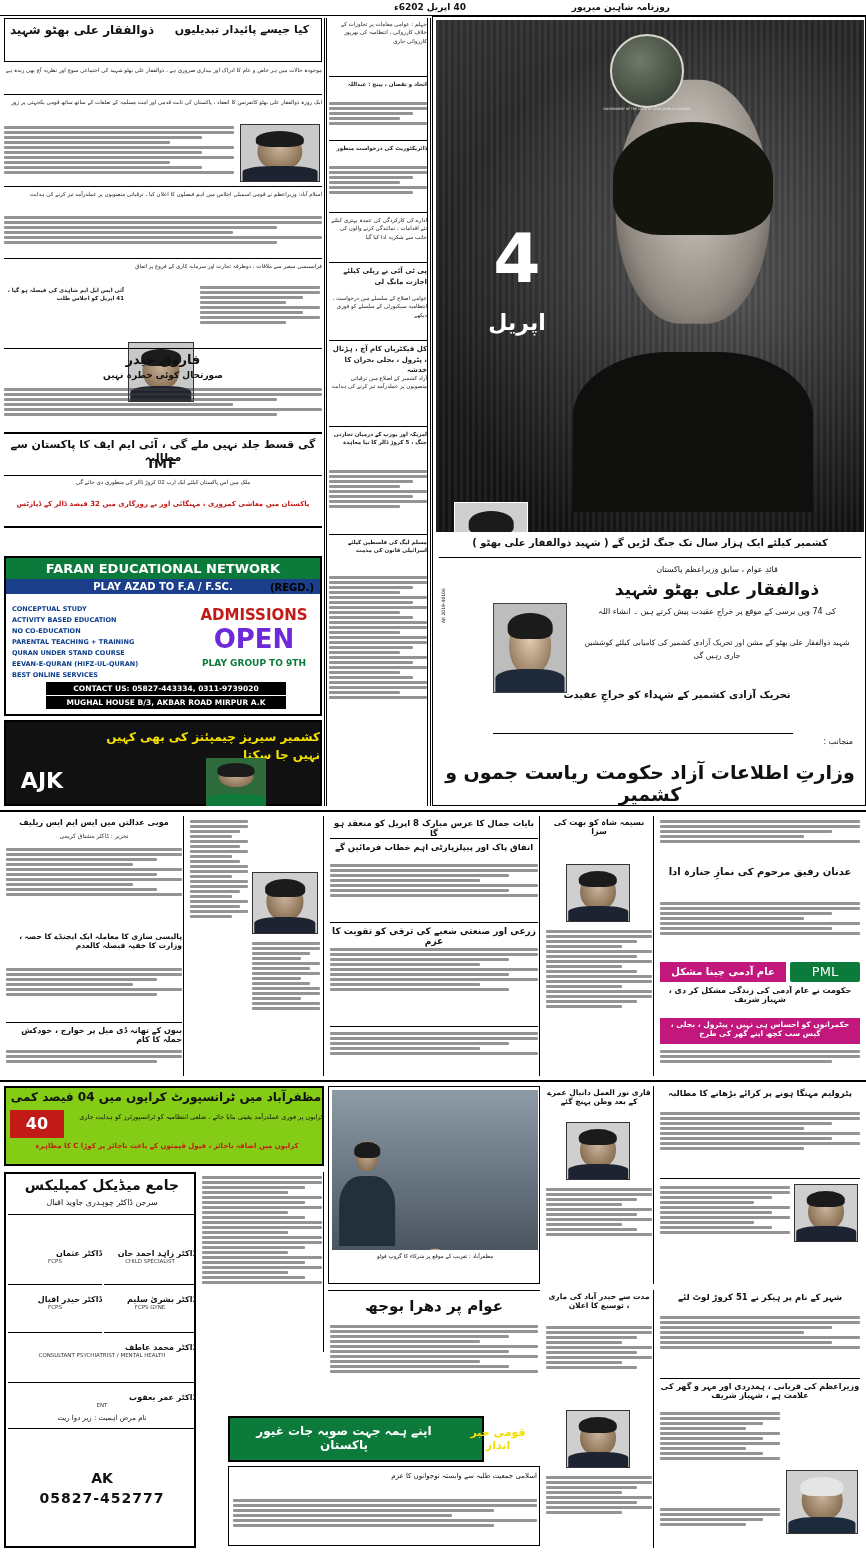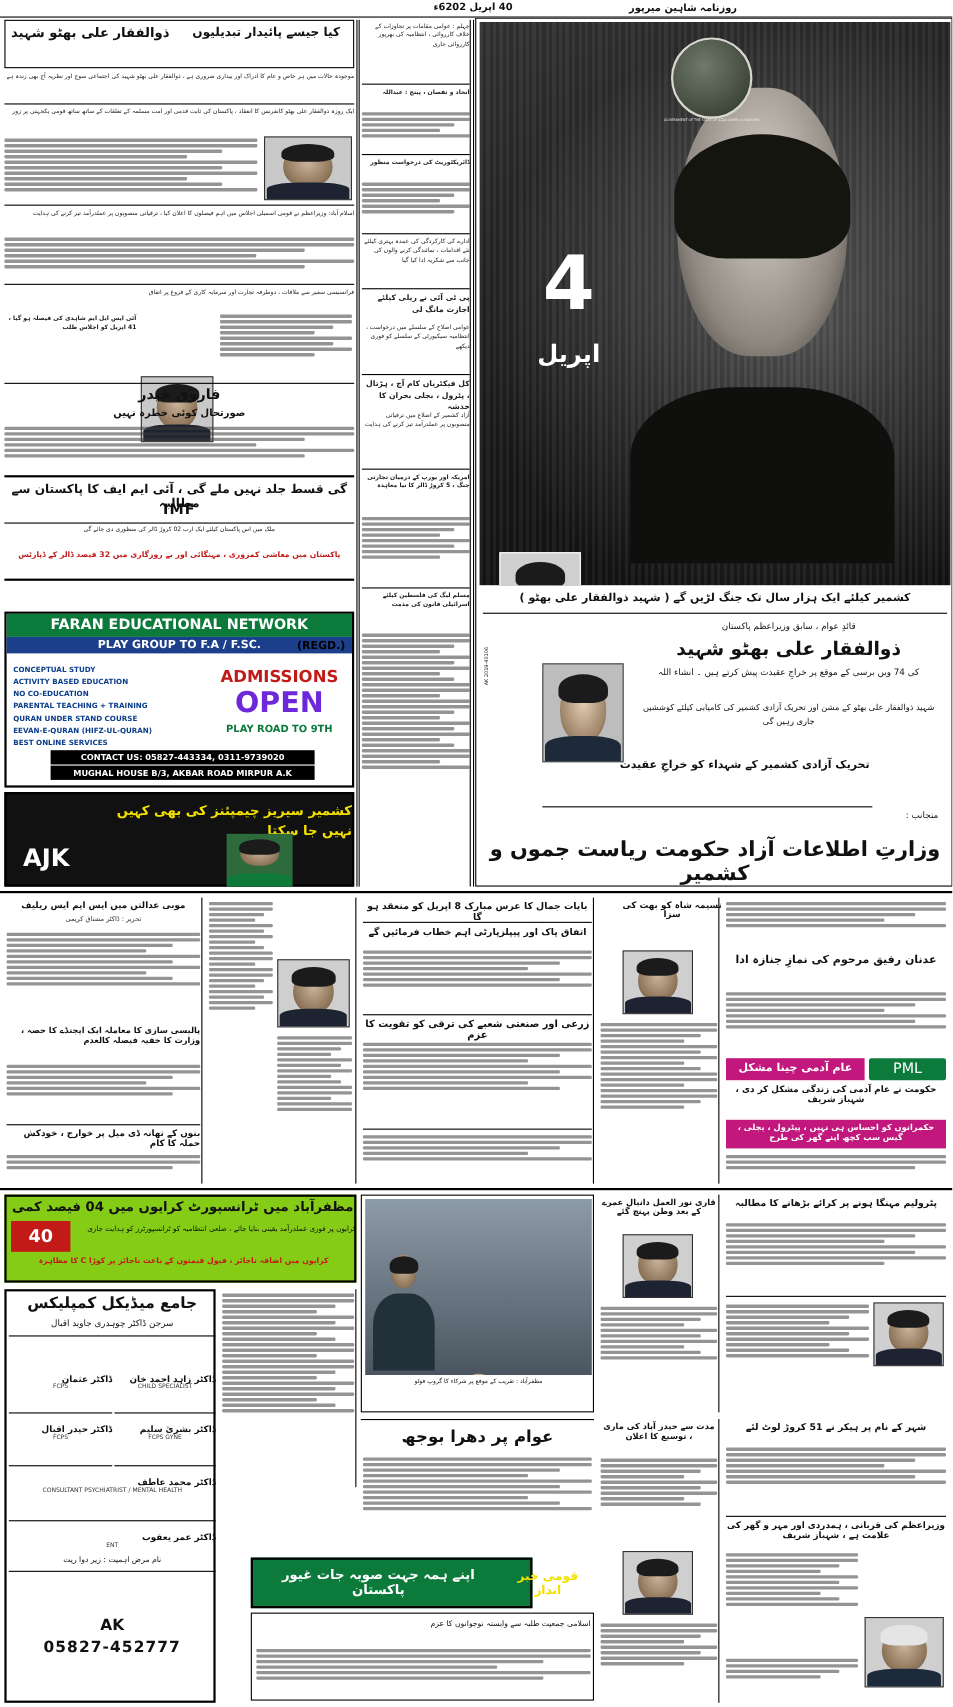--- a/index.html
+++ b/index.html
@@ -185,34 +185,34 @@
       <div class="box urdu hdline" style="left:2px;top:4px;width:314px;font-size:11px;text-align:center;">گی قسط جلد نہیں ملے گی ، آئی ایم ایف کا پاکستان سے مطالبہ</div>
       <div class="box ctr" style="left:134px;top:22px;width:50px;height:18px;font-size:13px;font-weight:bold;letter-spacing:1px;">IMF</div>
     </div>
     <div class="box urdu tiny2 ctr" style="left:0;top:460px;width:318px;height:20px;">ملک میں اس پاکستان کیلئے ایک ارب 20 کروڑ ڈالر کی منظوری دی جائے گی</div>
     <div class="box urdu" style="left:0;top:482px;width:318px;height:20px;font-size:7px;color:#c21b17;font-weight:bold;text-align:center;">پاکستان میں معاشی کمزوری ، مہنگائی اور بے روزگاری میں 23 فیصد ڈالر کے ڈپازٹس</div>
     <div class="hrule" style="left:0;top:508px;width:318px;height:2px;background:#000;"></div>
   </div>
 
   <div class="adbox" style="left:4px;top:556px;width:318px;height:160px;">
     <div class="faran-t" style="font-size:13px;padding:3px 0;">FARAN EDUCATIONAL NETWORK</div>
-    <div class="faran-t2" style="font-size:10px;padding:2px 0;position:relative;">PLAY GROUP TO F.A / F.SC.</div>
+    <div class="faran-t2" style="font-size:10px;padding:2px 0;position:relative;">PLAY AZAD TO F.A / F.SC.</div>
     <div class="box" style="right:6px;top:24px;font-size:10px;font-weight:bold;color:#000;">(REGD.)</div>
     <div class="box bullets" style="left:6px;top:46px;width:170px;">
       <div>CONCEPTUAL STUDY</div>
       <div>ACTIVITY BASED EDUCATION</div>
       <div>NO CO-EDUCATION</div>
       <div>PARENTAL TEACHING + TRAINING</div>
       <div>QURAN UNDER STAND COURSE</div>
       <div>EEVAN-E-QURAN (HIFZ-UL-QURAN)</div>
       <div>BEST ONLINE SERVICES</div>
     </div>
     <div class="box adm ctr" style="left:182px;top:48px;width:132px;font-size:15px;">ADMISSIONS</div>
     <div class="box ctr" style="left:182px;top:66px;width:132px;font-size:26px;font-weight:bold;color:#6d28d9;">OPEN</div>
-    <div class="box ctr" style="left:182px;top:100px;width:132px;font-size:9px;font-weight:bold;color:#0b7a3b;">PLAY ROAD TO 9TH</div>
+    <div class="box ctr" style="left:182px;top:100px;width:132px;font-size:9px;font-weight:bold;color:#0b7a3b;">PLAY GROUP TO 9TH</div>
     <div class="box blk ctr" style="left:40px;top:124px;width:240px;font-size:7.5px;padding:2px 0;font-weight:bold;">CONTACT US: 05827-443334, 0311-9739020</div>
     <div class="box blk ctr" style="left:40px;top:138px;width:240px;font-size:7.5px;padding:2px 0;font-weight:bold;">MUGHAL HOUSE B/3, AKBAR ROAD MIRPUR A.K</div>
   </div>
 
   <div class="adbox" style="left:4px;top:720px;width:318px;height:86px;background:#111;">
     <div class="box urdu" style="left:70px;top:6px;width:244px;font-size:12px;font-weight:bold;color:#f3e000;line-height:1.5;">کشمیر سیریز چیمپئنز کی بھی کہیں نہیں جا سکتا</div>
     <div class="box ctr" style="left:6px;top:46px;width:60px;font-size:22px;font-weight:bold;color:#fff;">AJK</div>
     <div class="box facewrap" style="left:200px;top:36px;width:60px;height:48px;background:#2e6b3c;">
       <div class="face" style="top:38%;height:46%;"></div>
         <div class="hair"></div>
@@ -427,21 +427,21 @@
           <div class="txtline"></div>
           <div class="txtline"></div>
           <div class="txtline"></div>
           <div class="txtline"></div>
           <div class="txtline"></div>
         </div>
     </div>
   </div>
 
   <div class="box" style="left:544px;top:816px;width:110px;height:260px;border-right:1px solid #000;">
-    <div class="box urdu hdline" style="left:14px;top:2px;width:106px;font-size:8px;text-align:center;">نسیمہ شاہ کو بھت کی سزا</div>
+    <div class="box urdu hdline" style="left:2px;top:2px;width:106px;font-size:8px;text-align:center;">نسیمہ شاہ کو بھت کی سزا</div>
     <div class="box facewrap" style="left:22px;top:48px;width:64px;height:58px;background:#cfcfcf;border:1px solid #333;">
       <div class="face"></div>
         <div class="hair"></div>
         <div class="shoulders"></div>
     </div>
     <div class="box" style="left:2px;top:112px;width:106px;height:140px;">
       <div class="txtcol">
           <div class="txtline"></div>
           <div class="txtline"></div>
           <div class="txtline"></div>

